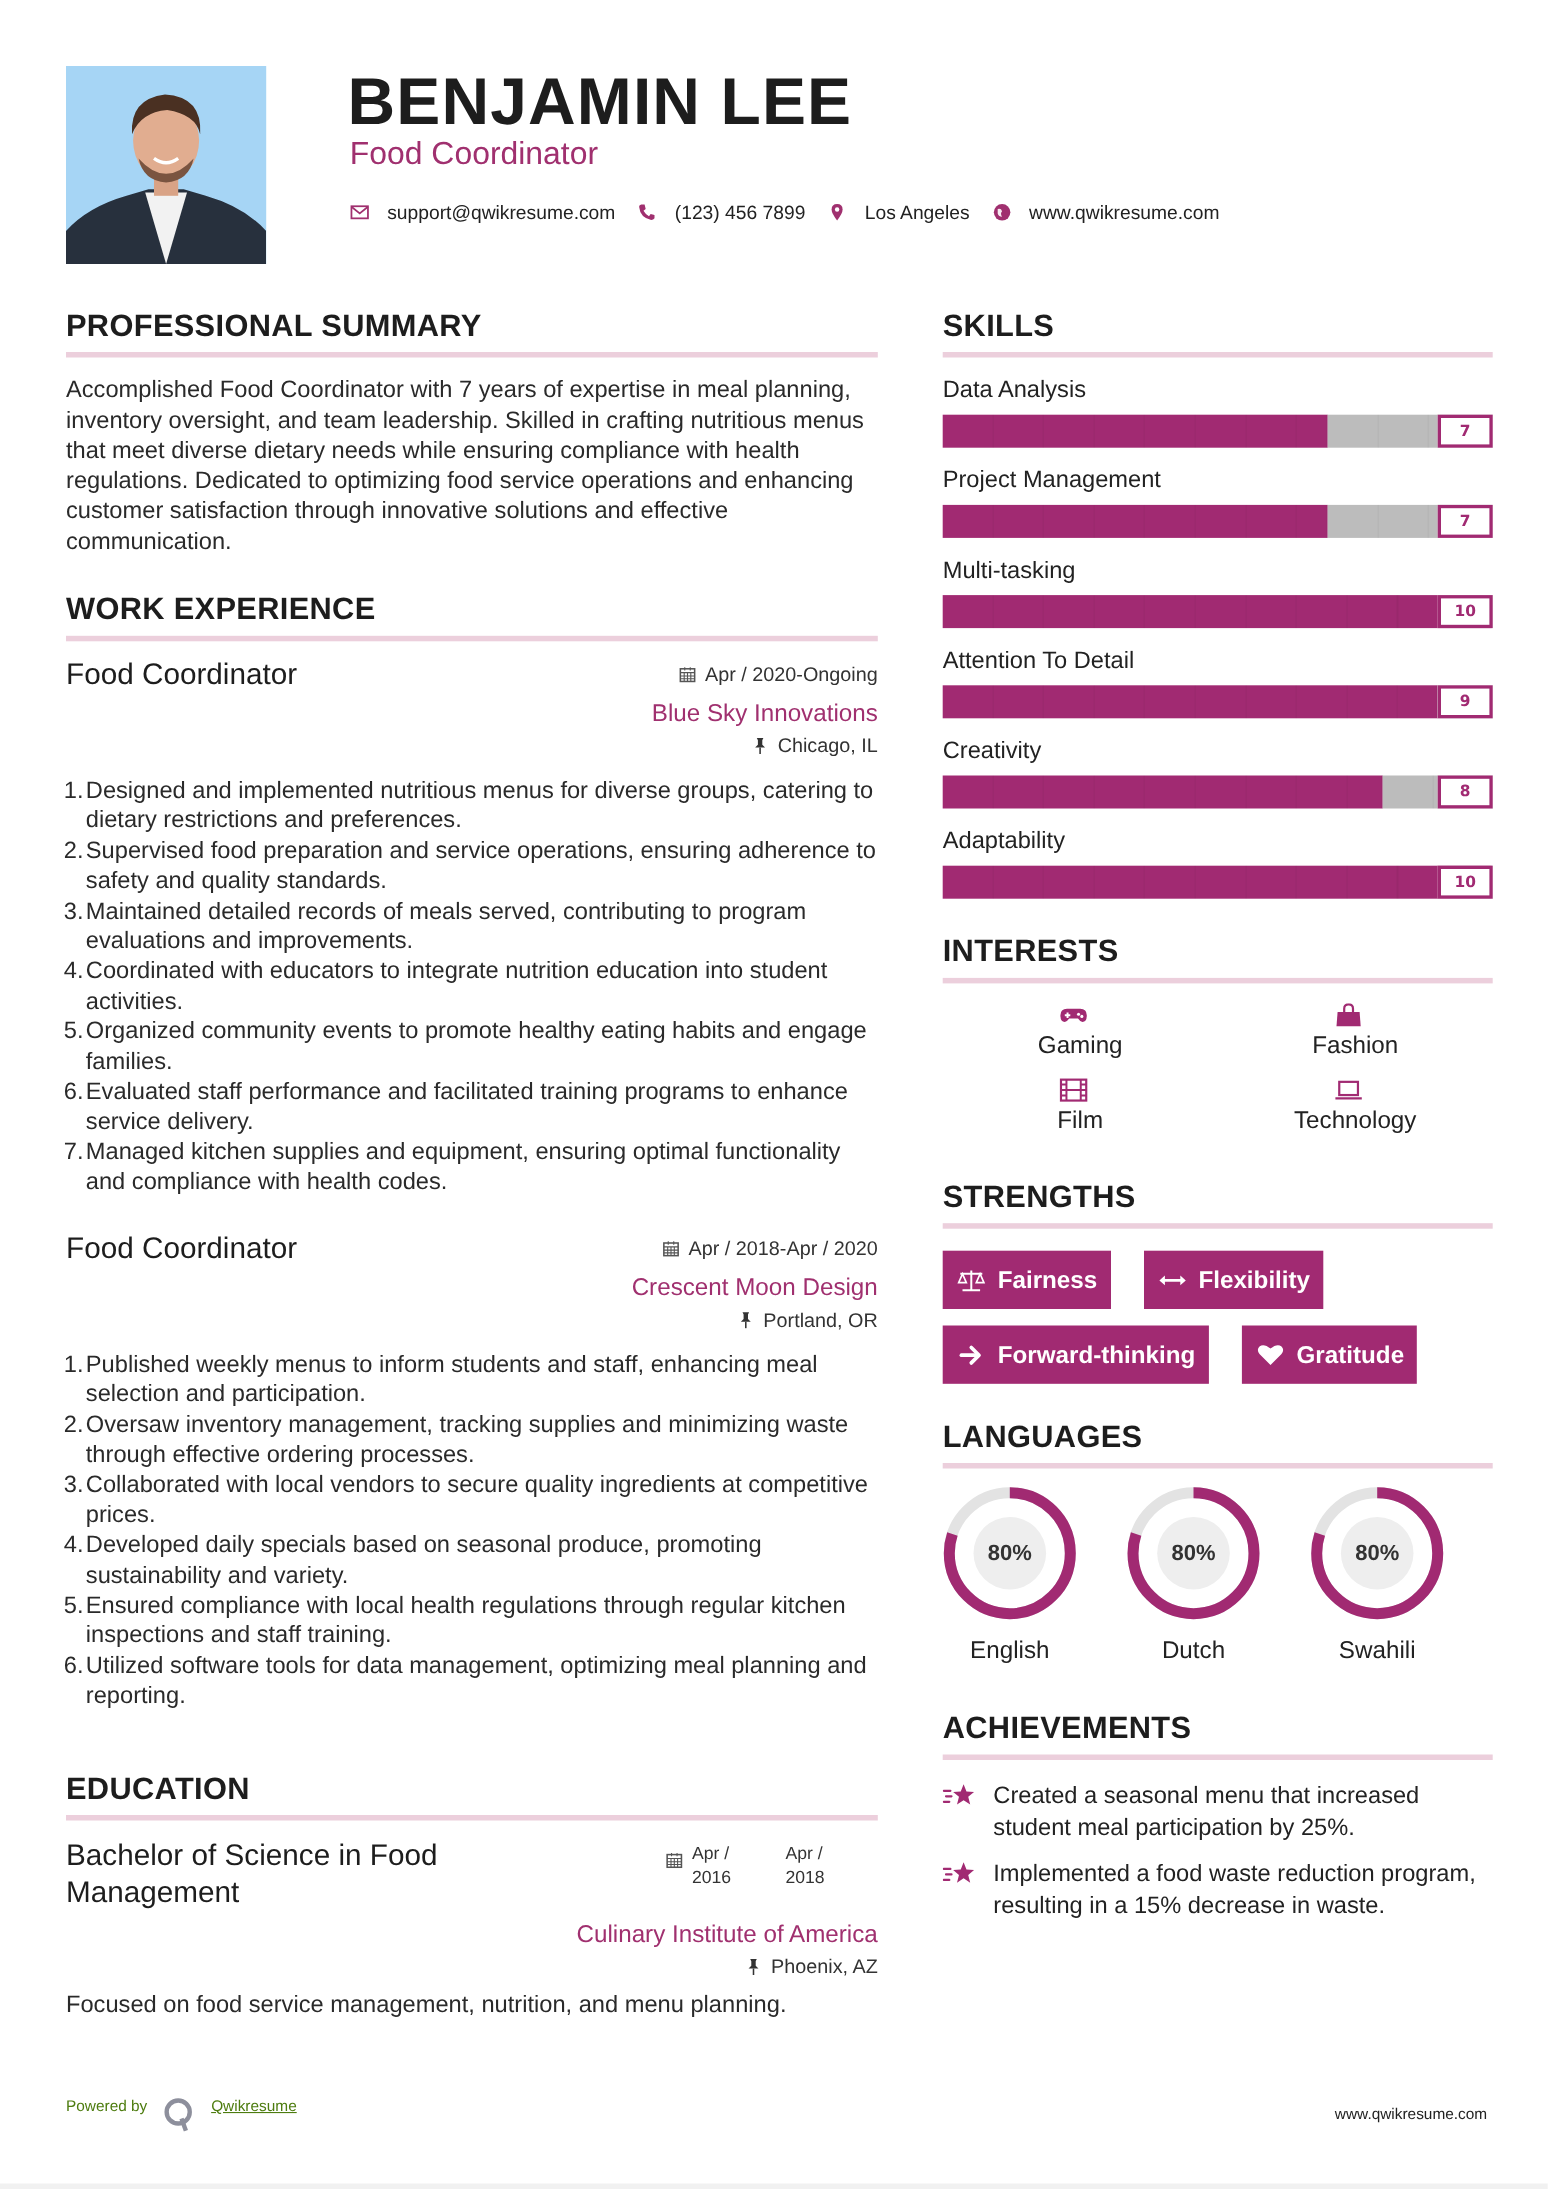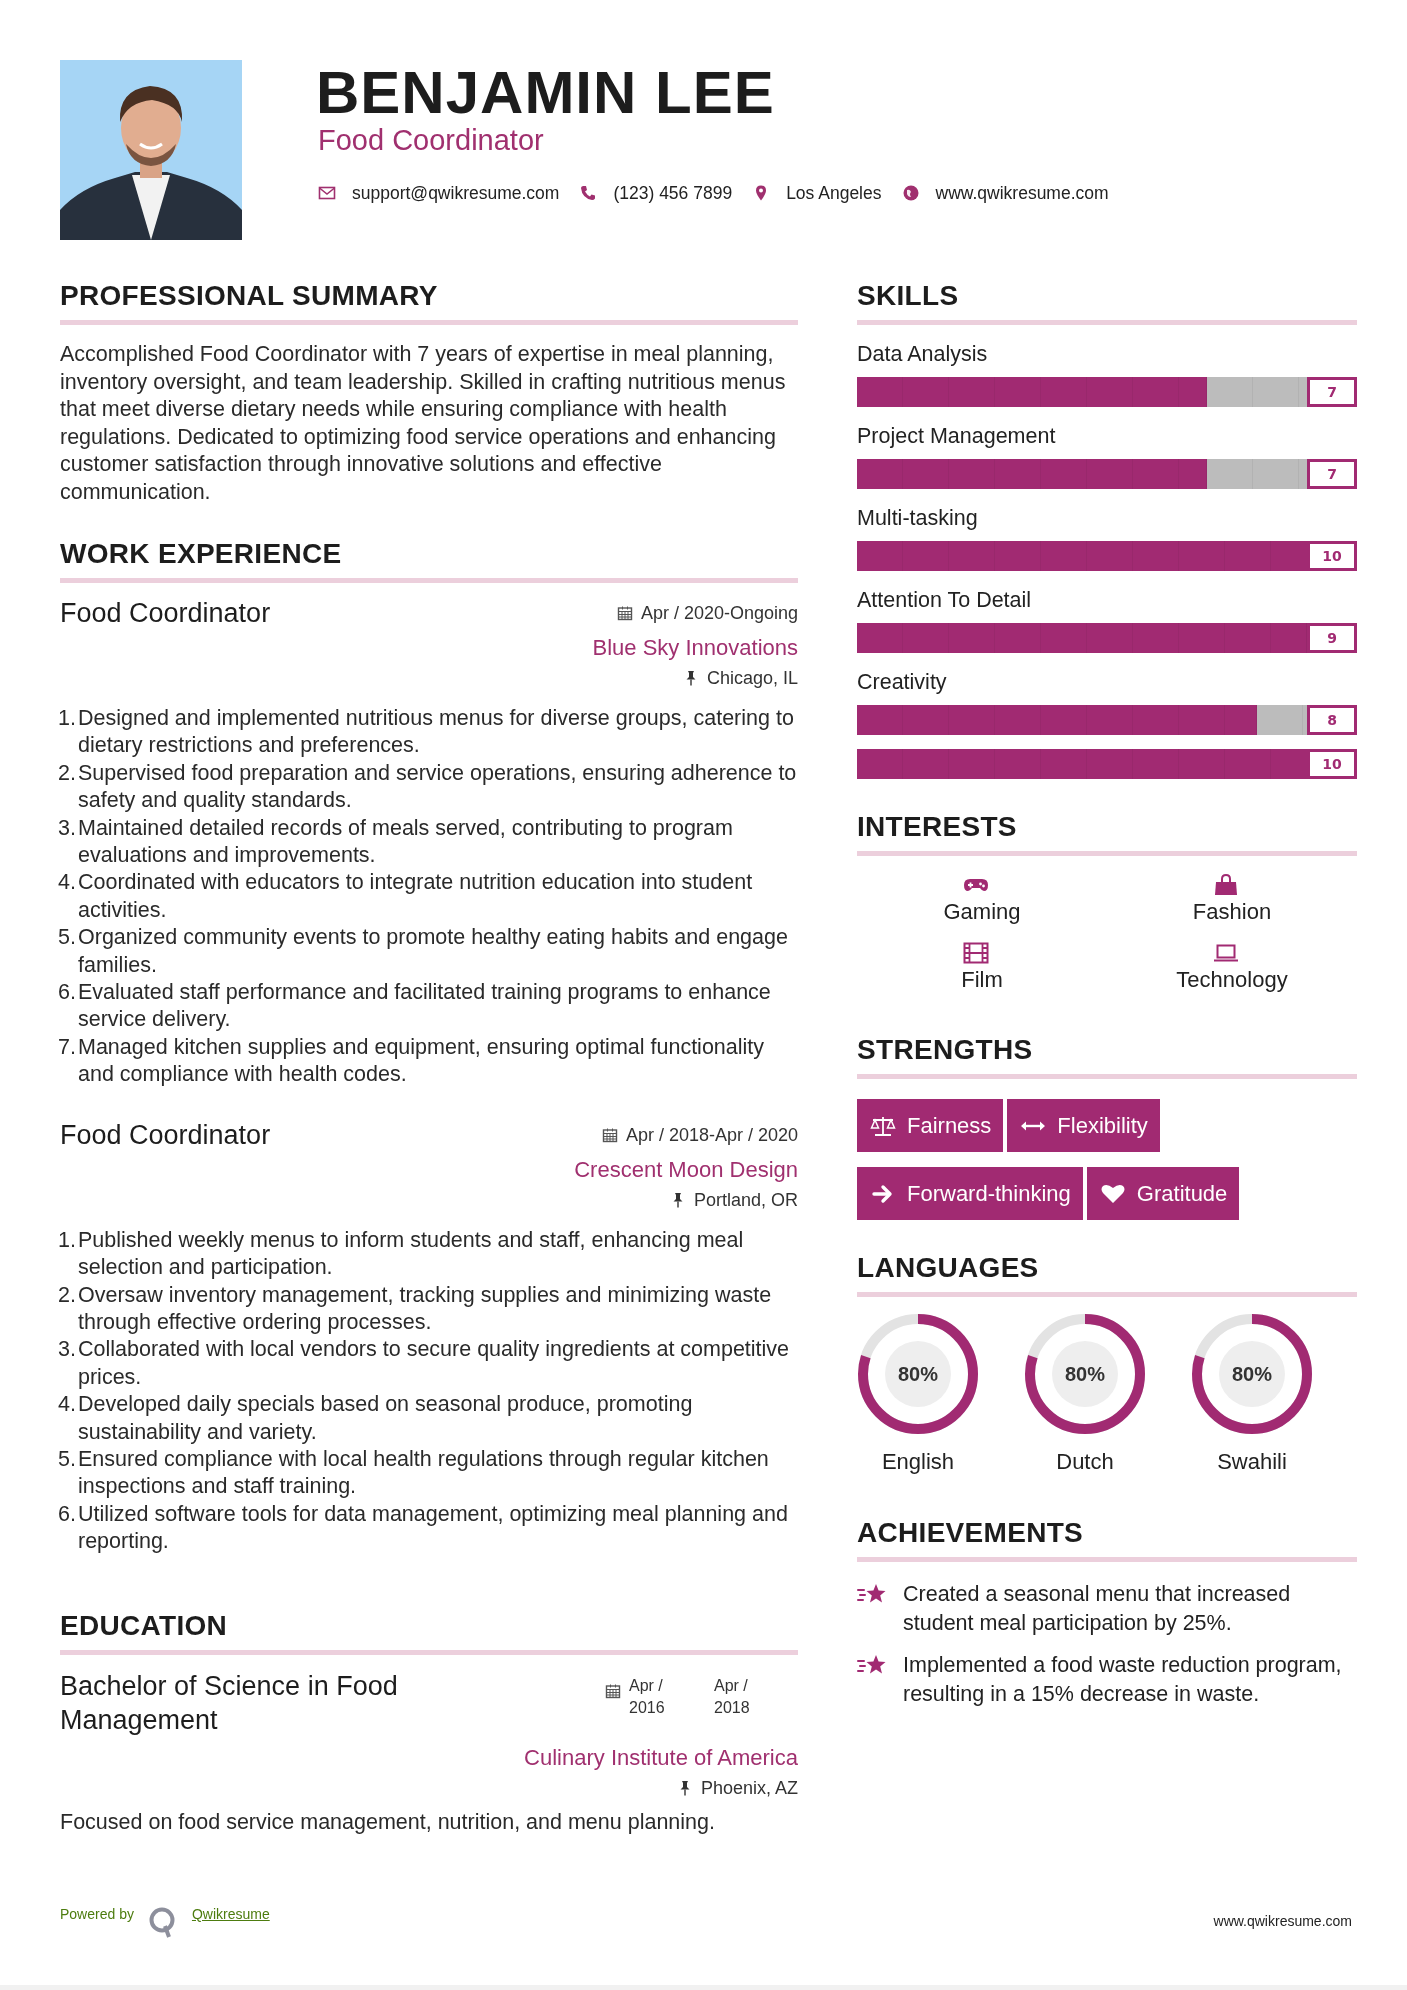--- a/index.html
+++ b/index.html
@@ -53,21 +53,21 @@
   .seg.off { background: #bcbcbc; }
   .skill-val { position: absolute; right: 0; top: 0; width: 50px; height: 30px; border: 3px solid #a12a72; background: #fff; color: #a12a72; font-weight: 700; font-size: 14px; display: flex; align-items: center; justify-content: center; font-family: "DejaVu Sans", sans-serif; }
 
   
   .interests { display: grid; grid-template-columns: 250px 250px; row-gap: 14px; margin-top: 2px; }
   .interest { display: flex; align-items: center; font-size: 22px; color: #222; line-height: 32px; flex-direction: column; }
   .interest .iic { width: 26px; height: 22px; margin-right: 12px; display: inline-flex; align-items: center; }
   .interest .iic svg { width: 26px; height: 22px; }
 
   
-  .strengths { display: flex; flex-wrap: wrap; gap: 15px 4px; width: 500px; }
+  .strengths { display: flex; flex-wrap: wrap; gap: 15px 30px; width: 500px; font-weight: bold; }
   .chip { background: #a12a72; color: #fff; font-size: 22px; height: 53px; padding: 0 12px; display: flex; align-items: center; }
   .chip .cic { width: 28px; height: 22px; margin-right: 10px; display: inline-flex; align-items: center; justify-content: center; }
   .chip .cic svg { width: 26px; height: 22px; }
 
   
   .langs { display: flex; gap: 45px; }
   .lang { width: 122px; display: flex; flex-direction: column; align-items: center; }
   .ring { position: relative; width: 122px; height: 122px; }
   .ring svg { width: 122px; height: 122px; display: block; }
   .ring .pct { position: absolute; left: 0; top: 0; width: 122px; height: 122px; display: flex; align-items: center; justify-content: center; font-size: 20px; font-weight: 700; color: #333; }
@@ -293,20 +293,21 @@
           </div>
           <div class="skill">
             <div class="skill-label">Creativity</div>
             <div class="skill-bar">
               <div class="seg on" style="width: 400px; background-image: repeating-linear-gradient(90deg, transparent 0px, transparent 45px, rgba(0, 0, 0, 0.05) 45px, rgba(0, 0, 0, 0.05) 46px);"></div>
               <div class="seg off" style="width: 100px; background-image: repeating-linear-gradient(90deg, transparent 0px, transparent 45px, rgba(0, 0, 0, 0.05) 45px, rgba(0, 0, 0, 0.05) 46px);"></div>
               <div class="skill-val">8</div>
             </div>
           </div>
           <div class="skill">
+            <div class="skill-label">Adaptability</div>
             <div class="skill-bar">
               <div class="seg on" style="width: 500px; background-image: repeating-linear-gradient(90deg, transparent 0px, transparent 45px, rgba(0, 0, 0, 0.05) 45px, rgba(0, 0, 0, 0.05) 46px);"></div>
               <div class="seg off" style="width: 0px; background-image: repeating-linear-gradient(90deg, transparent 0px, transparent 45px, rgba(0, 0, 0, 0.05) 45px, rgba(0, 0, 0, 0.05) 46px);"></div>
               <div class="skill-val">10</div>
             </div>
           </div>
         </div>
     </section>
 
     <section style="margin-top:28px;">

